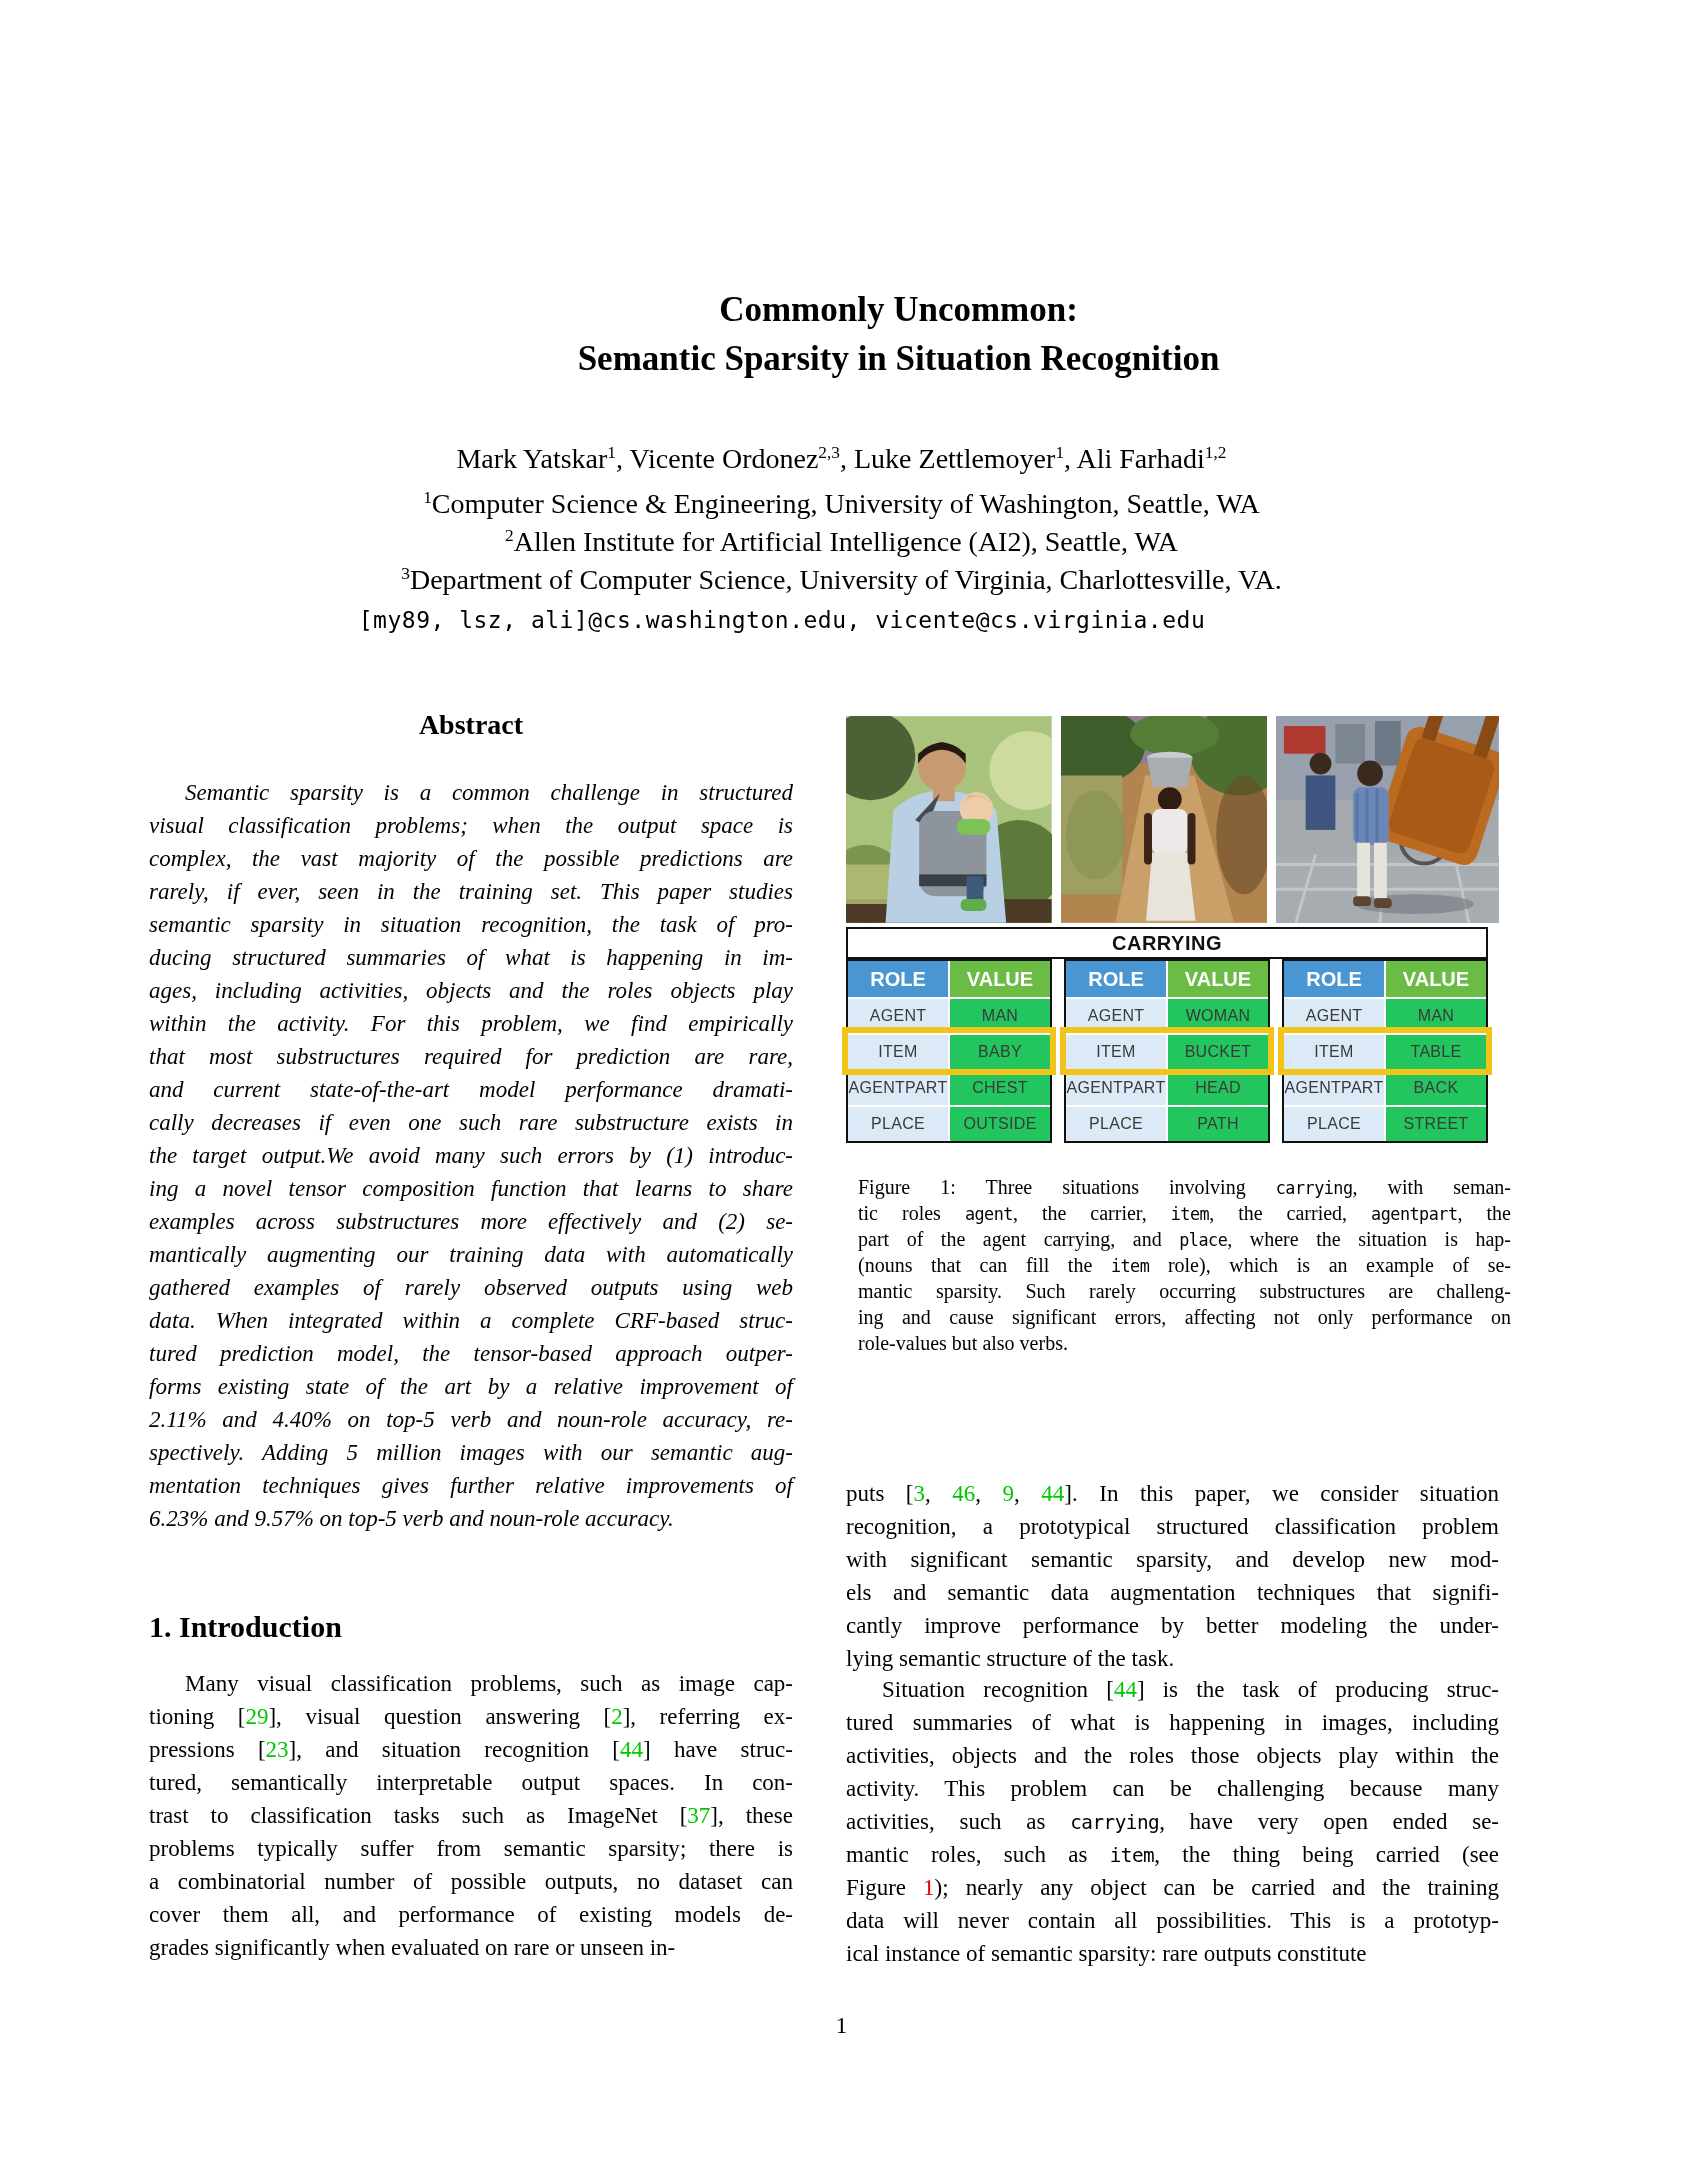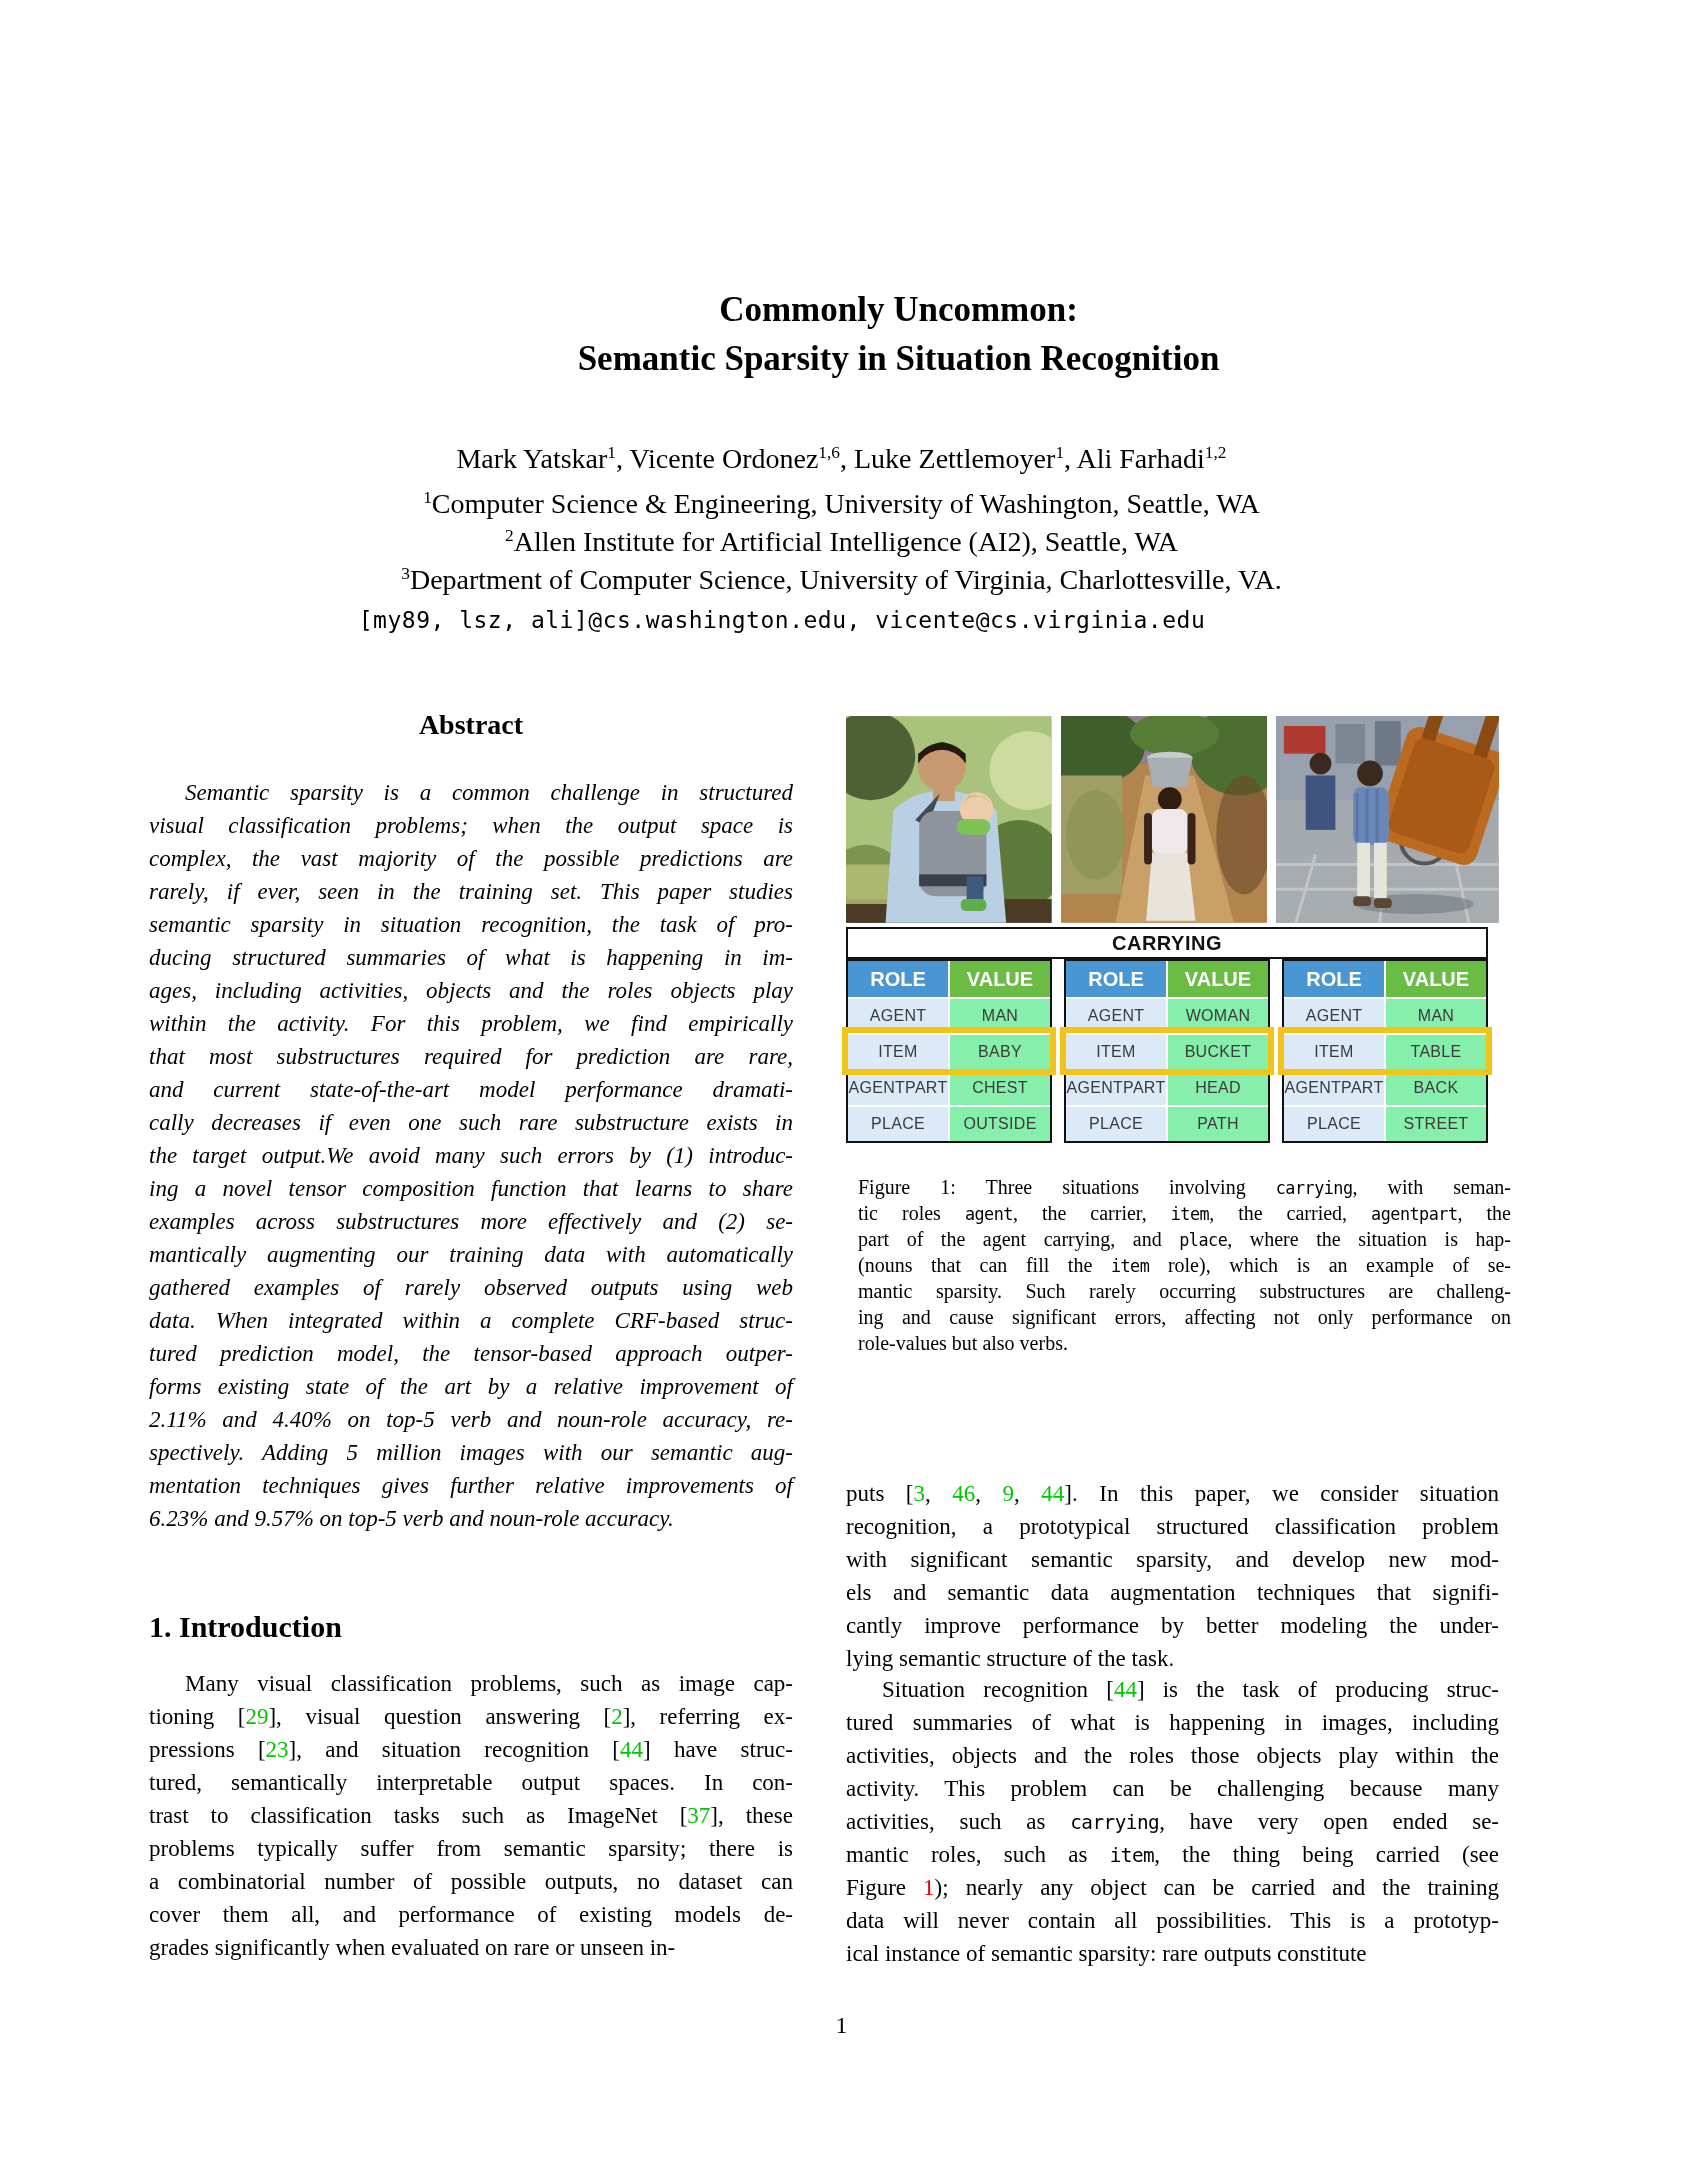--- a/index.html
+++ b/index.html
@@ -42,35 +42,35 @@
   .rtable{top:959px;width:202px;border:2px solid #111;background:#fff;}
   .thead{display:flex;height:36px;}
   .thcell{flex:1;display:flex;align-items:center;justify-content:center;
           font-family:"Liberation Sans",sans-serif;font-weight:bold;font-size:20px;color:#fff;}
   .th-role{background:#4A96D3;border-right:2px solid #fff;}
   .th-value{background:#6ABC45;}
   .trow{display:flex;height:34px;border-top:2px solid #fff;position:relative;}
   .tcell{flex:1;display:flex;align-items:center;justify-content:center;
          font-family:"Liberation Sans",sans-serif;font-size:16px;color:#3a3a3a;letter-spacing:0.3px;}
   .c-role{background:#DCE9F7;border-right:2px solid #fff;}
-  .c-value{background:#86efac;}
+  .c-value{background:#22c55e;}
   .trow.hl{box-shadow:0 0 0 6px #F2C319;z-index:3;}
 </style>
 </head>
 <body>
 
 <div class="page">
 
   <div class="abs title">
     <div>Commonly Uncommon:</div>
     <div>Semantic Sparsity in Situation Recognition</div>
   </div>
 
   <div class="abs authors">
-      <div class="tline">Mark Yatskar<span class="sup">1</span>, Vicente Ordonez<span class="sup">1,6</span>, Luke Zettlemoyer<span class="sup">1</span>, Ali Farhadi<span class="sup">1,2</span></div>
+      <div class="tline">Mark Yatskar<span class="sup">1</span>, Vicente Ordonez<span class="sup">2,3</span>, Luke Zettlemoyer<span class="sup">1</span>, Ali Farhadi<span class="sup">1,2</span></div>
     </div>
   <div class="abs affils">
       <div class="tline"><span class="sup">1</span>Computer Science &amp; Engineering, University of Washington, Seattle, WA</div>
       <div class="tline"><span class="sup">2</span>Allen Institute for Artificial Intelligence (AI2), Seattle, WA</div>
       <div class="tline"><span class="sup">3</span>Department of Computer Science, University of Virginia, Charlottesville, VA.</div>
     </div>
   <div class="abs email">[my89, lsz, ali]@cs.washington.edu, vicente@cs.virginia.edu</div>
 
   <div class="abs leftcol secheading center" style="top:709px;">Abstract</div>
   <div class="abs leftcol bodytext abstract-text just ind" style="top:776px;">

